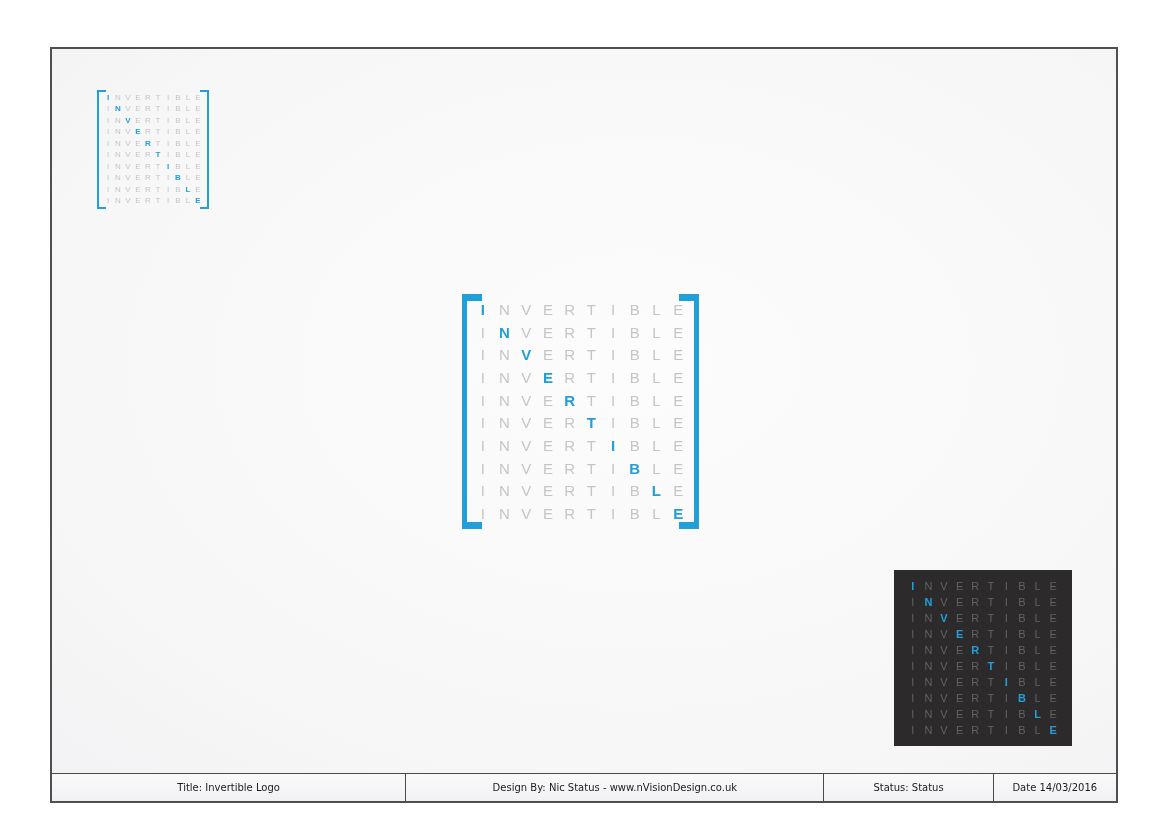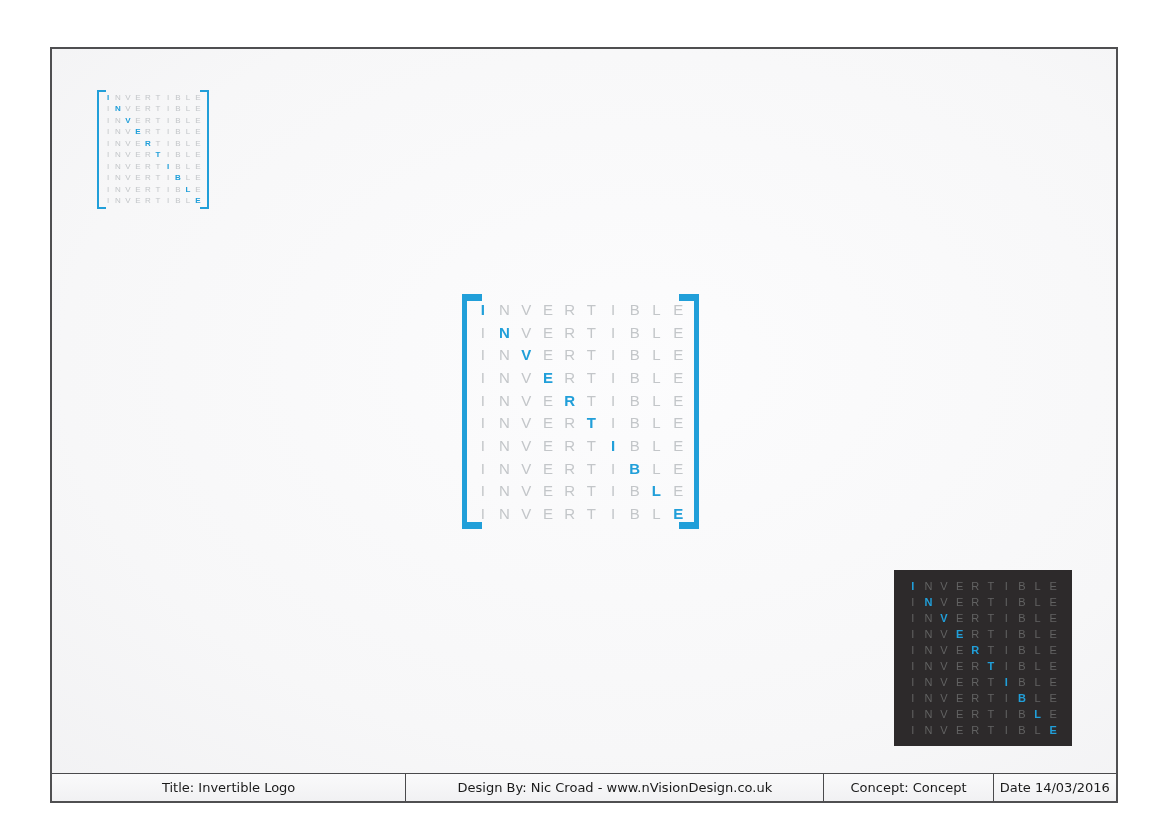--- a/index.html
+++ b/index.html
@@ -96,21 +96,21 @@
   .logo-dark .lrow { color: var(--darkgray); }
 
   
   .titleblock {
     position: absolute;
     left: 0; right: 0; bottom: 0;
     height: 27px;
     display: flex;
     border-top: 1px solid #4A4A4C;
     font-family: "DejaVu Sans", sans-serif;
-    font-size: 13px;
+    font-size: 10px;
     color: #1A1A1A;
   }
   .tb-cell {
     box-sizing: border-box;
     display: flex;
     align-items: center;
     justify-content: center;
     background: linear-gradient(180deg, #FAFAFB 0%, #F1F1F3 100%);
     border-right: 1px solid #4A4A4C;
     white-space: nowrap;
@@ -502,19 +502,19 @@
             <span>I</span>
             <span>B</span>
             <span>L</span>
             <span class="accent">E</span>
           </div>
         </div>
     </div>
 
     <div class="titleblock">
       <div class="tb-cell tb-title">Title: Invertible Logo</div>
-      <div class="tb-cell tb-designer">Design By: Nic Croad - www.nVisionDesign.co.uk</div>
-      <div class="tb-cell tb-status">Concept: Concept</div>
+      <div class="tb-cell tb-designer">Design By: Nic Status - www.nVisionDesign.co.uk</div>
+      <div class="tb-cell tb-status">Status: Status</div>
       <div class="tb-cell tb-date">Date 14/03/2016</div>
     </div>
 
   </div>
 </div>
 
 </body></html>

